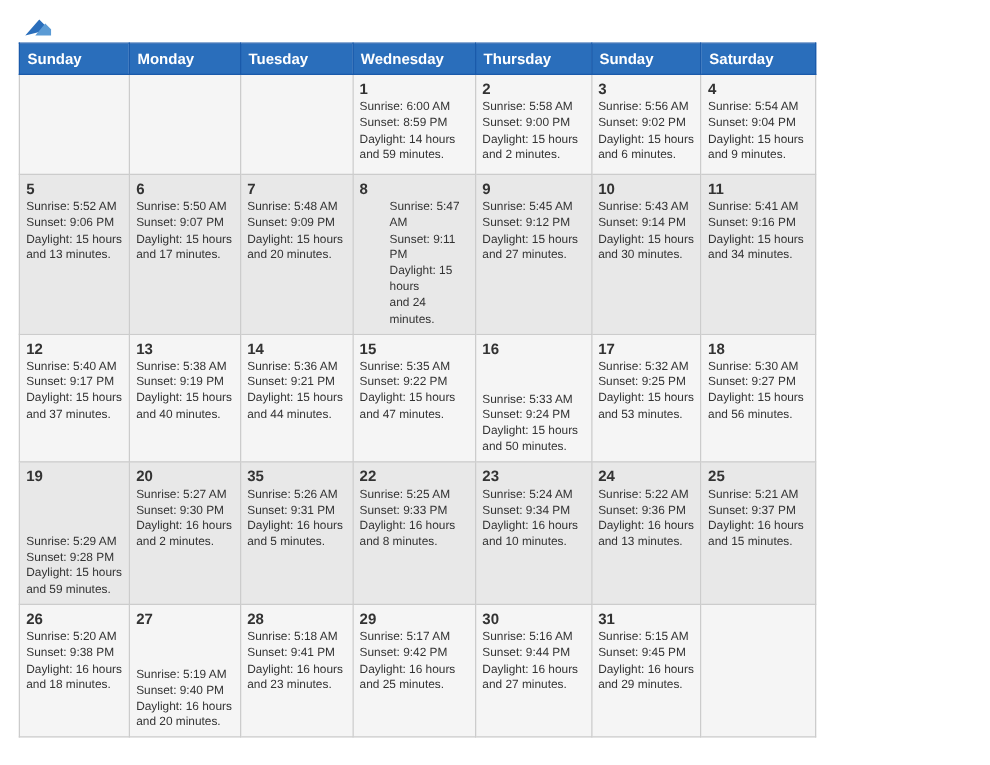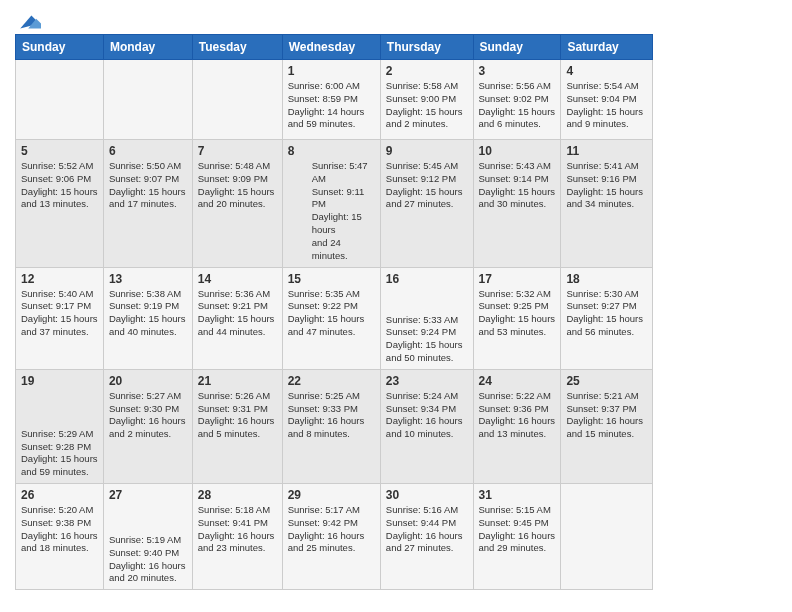--- a/index.html
+++ b/index.html
@@ -274,21 +274,21 @@
 and 59 minutes.</div>
           </td>
           <td>
             <div class="day-number">20</div>
             <div class="day-info" style="white-space: pre-line;">Sunrise: 5:27 AM
 Sunset: 9:30 PM
 Daylight: 16 hours
 and 2 minutes.</div>
           </td>
           <td>
-            <div class="day-number">21</div>
+            <div class="day-number">35</div>
             <div class="day-info" style="white-space: pre-line;">Sunrise: 5:26 AM
 Sunset: 9:31 PM
 Daylight: 16 hours
 and 5 minutes.</div>
           </td>
           <td>
             <div class="day-number">22</div>
             <div class="day-info" style="white-space: pre-line;">Sunrise: 5:25 AM
 Sunset: 9:33 PM
 Daylight: 16 hours

